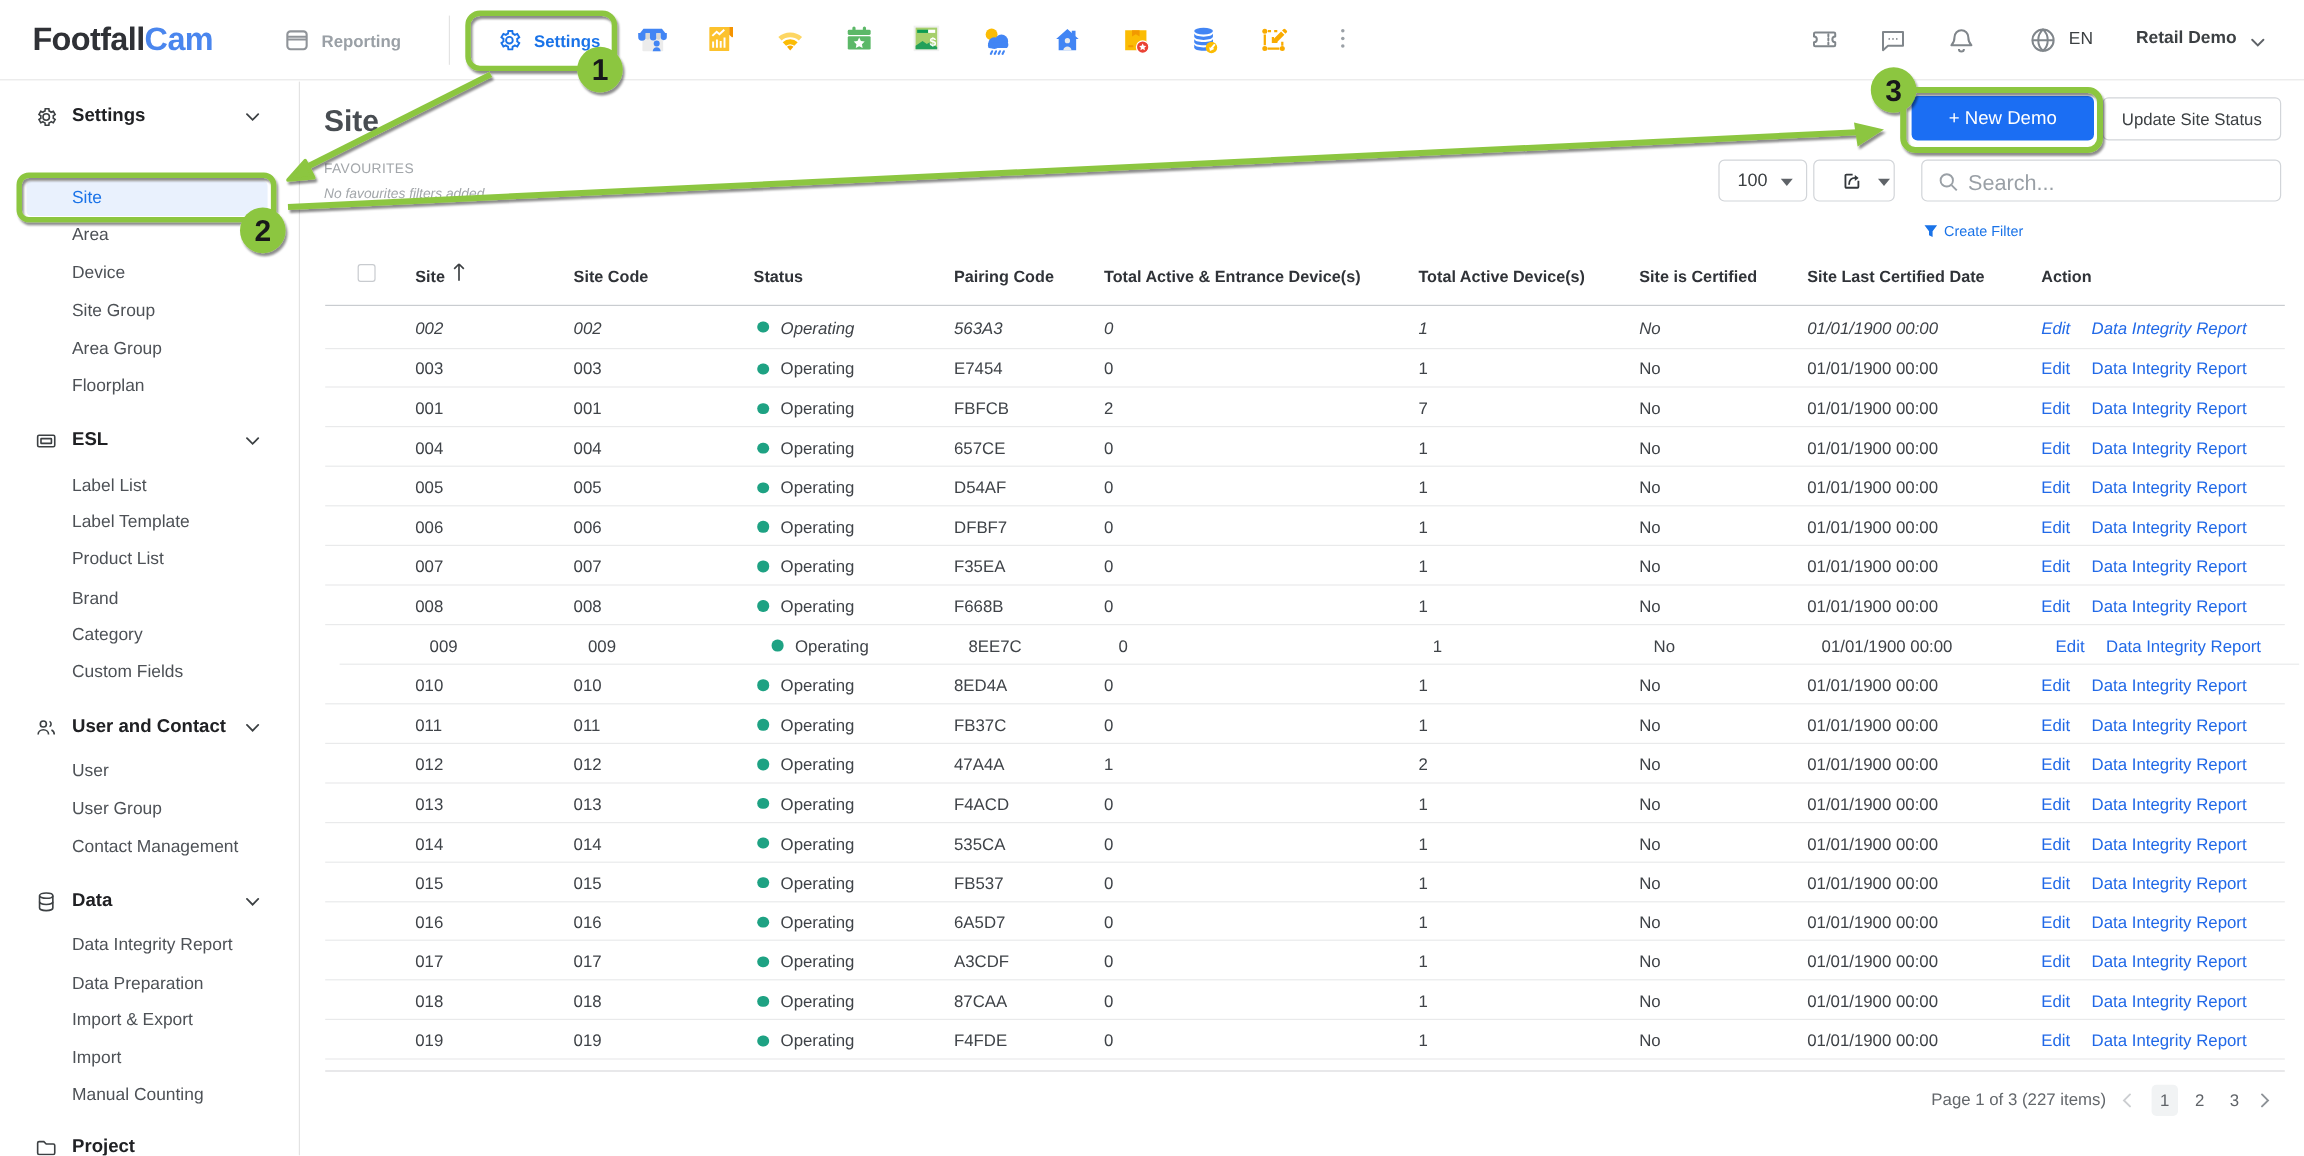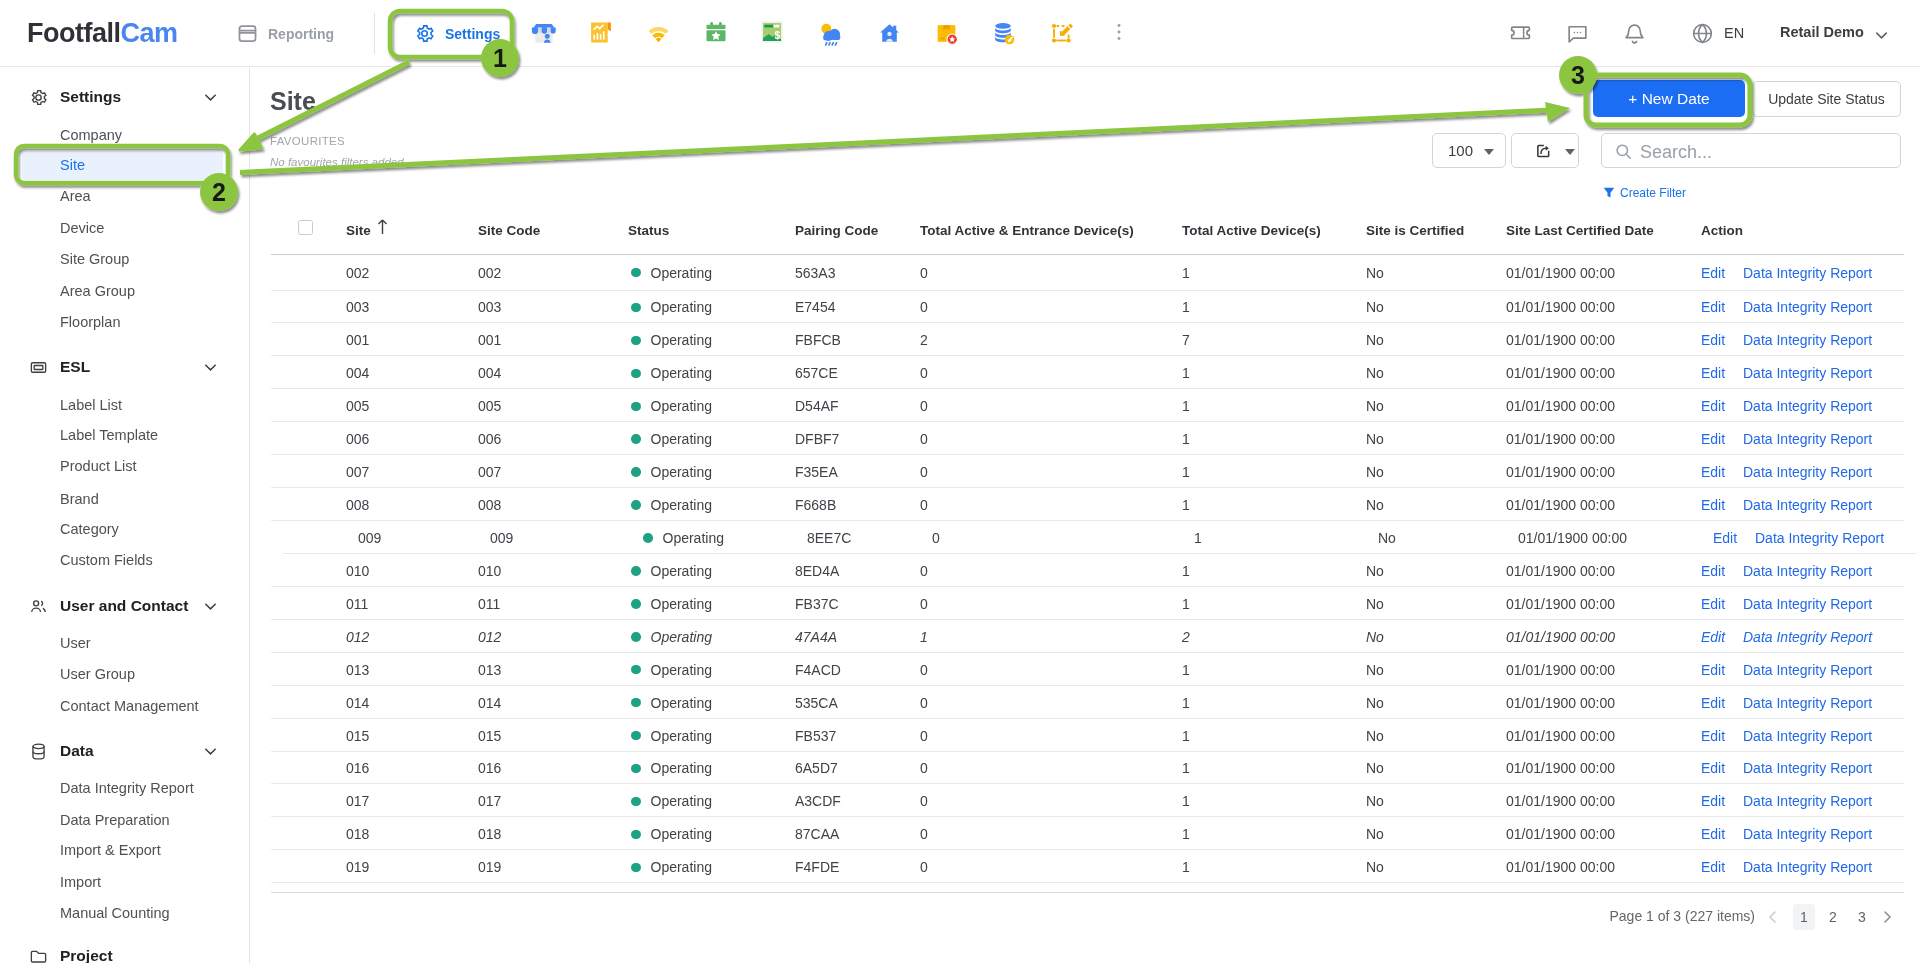--- a/index.html
+++ b/index.html
@@ -245,23 +245,20 @@
   <div class="shead" style="top:75px">
       <svg class="sico" viewBox="0 0 24 24" fill="none" stroke="#3c4043" stroke-width="1.7">
         <path d="M12 8.6a3.4 3.4 0 1 0 0 6.8 3.4 3.4 0 0 0 0-6.8z"></path>
         <path d="M19.4 13.2c.1-.4.1-.8.1-1.2s0-.8-.1-1.2l2-1.5-1.9-3.3-2.3 1a7.6 7.6 0 0 0-2.1-1.2l-.3-2.5h-3.8l-.3 2.5c-.8.3-1.5.7-2.1 1.2l-2.3-1L4.4 9.3l2 1.5c-.1.4-.1.8-.1 1.2s0 .8.1 1.2l-2 1.5 1.9 3.3 2.3-1c.6.5 1.3.9 2.1 1.2l.3 2.5h3.8l.3-2.5c.8-.3 1.5-.7 2.1-1.2l2.3 1 1.9-3.3-2-1.5z"></path>
       </svg>
       <b>Settings</b>
       <svg class="chev" viewBox="0 0 16 16">
         <path d="M3 5.5 L8 10.5 L13 5.5" fill="none" stroke="#3c4043" stroke-width="1.6" stroke-linecap="round"></path>
       </svg>
     </div>
-<div class="sitem" style="top:119.5px">
-      <span>Company</span>
-    </div>
 <div class="sitem active" style="top:149.5px">
       <span>Site</span>
     </div>
 <div class="sitem" style="top:180.5px">
       <span>Area</span>
     </div>
 <div class="sitem" style="top:212.5px">
       <span>Device</span>
     </div>
 <div class="sitem" style="top:243.5px">
@@ -351,21 +348,21 @@
 <div class="shead" style="top:934px">
       <svg class="sico" viewBox="0 0 24 24" fill="none" stroke="#3c4043" stroke-width="1.7">
         <path d="M3 7a1.5 1.5 0 0 1 1.5-1.5h5L12 8h7.5A1.5 1.5 0 0 1 21 9.5v8A1.5 1.5 0 0 1 19.5 19h-15A1.5 1.5 0 0 1 3 17.5z"></path>
       </svg>
       <b>Project</b>
     </div>
 
   <div id="title">Site</div>
   <div id="fav">FAVOURITES</div>
   <div id="nofav">No favourites filters added</div>
-  <div id="newsite">+ New Date</div>
+  <div id="newsite">+ New Demo</div>
   <div id="updsite">Update Site Status</div>
   <div class="ctl" id="pagesize">
       <span>100</span>
       <i class="caret" style="left:51px;top:15px;"></i>
     </div>
   <div class="ctl" id="export">
     <svg style="position:absolute;left:23px;top:9px" width="16" height="16" viewBox="0 0 24 24" fill="none" stroke="#33373b" stroke-width="2.3">
         <path d="M20.5 11.5V19a1.2 1.2 0 0 1-1.2 1.2H5.5A1.2 1.2 0 0 1 4.3 19V5a1.2 1.2 0 0 1 1.2-1.2h7.8"></path>
         <path d="M8.8 16.5c0-6.2 3.4-8.6 7.6-8.6"></path>
         <path d="M16 4.2 20.8 7.9 16 11.6z" fill="#33373b" stroke="none"></path>
@@ -393,21 +390,21 @@
     <span style="left:628px">Status</span>
     <span style="left:795px">Pairing Code</span>
     <span style="left:920px">Total Active &amp; Entrance Device(s)</span>
     <span style="left:1182px">Total Active Device(s)</span>
     <span style="left:1366px">Site is Certified</span>
     <span style="left:1506px">Site Last Certified Date</span>
     <span style="left:1701px">Action</span>
     <div class="hline"></div>
   </div>
   <div id="cbx"></div>
-  <div class="trow" style="top:253.5px;height:37.00px;">
+  <div class="trow" style="top:253.5px;height:37.00px;font-style:italic;">
 <span style="left:346px">002</span>
 <span style="left:478px">002</span>
 <span style="left:631px" class="oper"><i class="dot"></i>Operating</span>
 <span style="left:795px">563A3</span>
 <span style="left:920px">0</span>
 <span style="left:1182px">1</span>
 <span style="left:1366px">No</span>
 <span style="left:1506px">01/01/1900 00:00</span>
 <span style="left:1701px" class="lnk">Edit</span>
 <span style="left:1743px" class="lnk">Data Integrity Report</span>
@@ -525,21 +522,21 @@
 <span style="left:478px">011</span>
 <span style="left:631px" class="oper"><i class="dot"></i>Operating</span>
 <span style="left:795px">FB37C</span>
 <span style="left:920px">0</span>
 <span style="left:1182px">1</span>
 <span style="left:1366px">No</span>
 <span style="left:1506px">01/01/1900 00:00</span>
 <span style="left:1701px" class="lnk">Edit</span>
 <span style="left:1743px" class="lnk">Data Integrity Report</span>
 </div>
-<div class="trow" style="top:619.8px;height:32.93px;font-style:italic;">
+<div class="trow" style="top:619.8px;height:32.93px;">
 <span style="left:346px">012</span>
 <span style="left:478px">012</span>
 <span style="left:631px" class="oper"><i class="dot"></i>Operating</span>
 <span style="left:795px">47A4A</span>
 <span style="left:920px">1</span>
 <span style="left:1182px">2</span>
 <span style="left:1366px">No</span>
 <span style="left:1506px">01/01/1900 00:00</span>
 <span style="left:1701px" class="lnk">Edit</span>
 <span style="left:1743px" class="lnk">Data Integrity Report</span>

